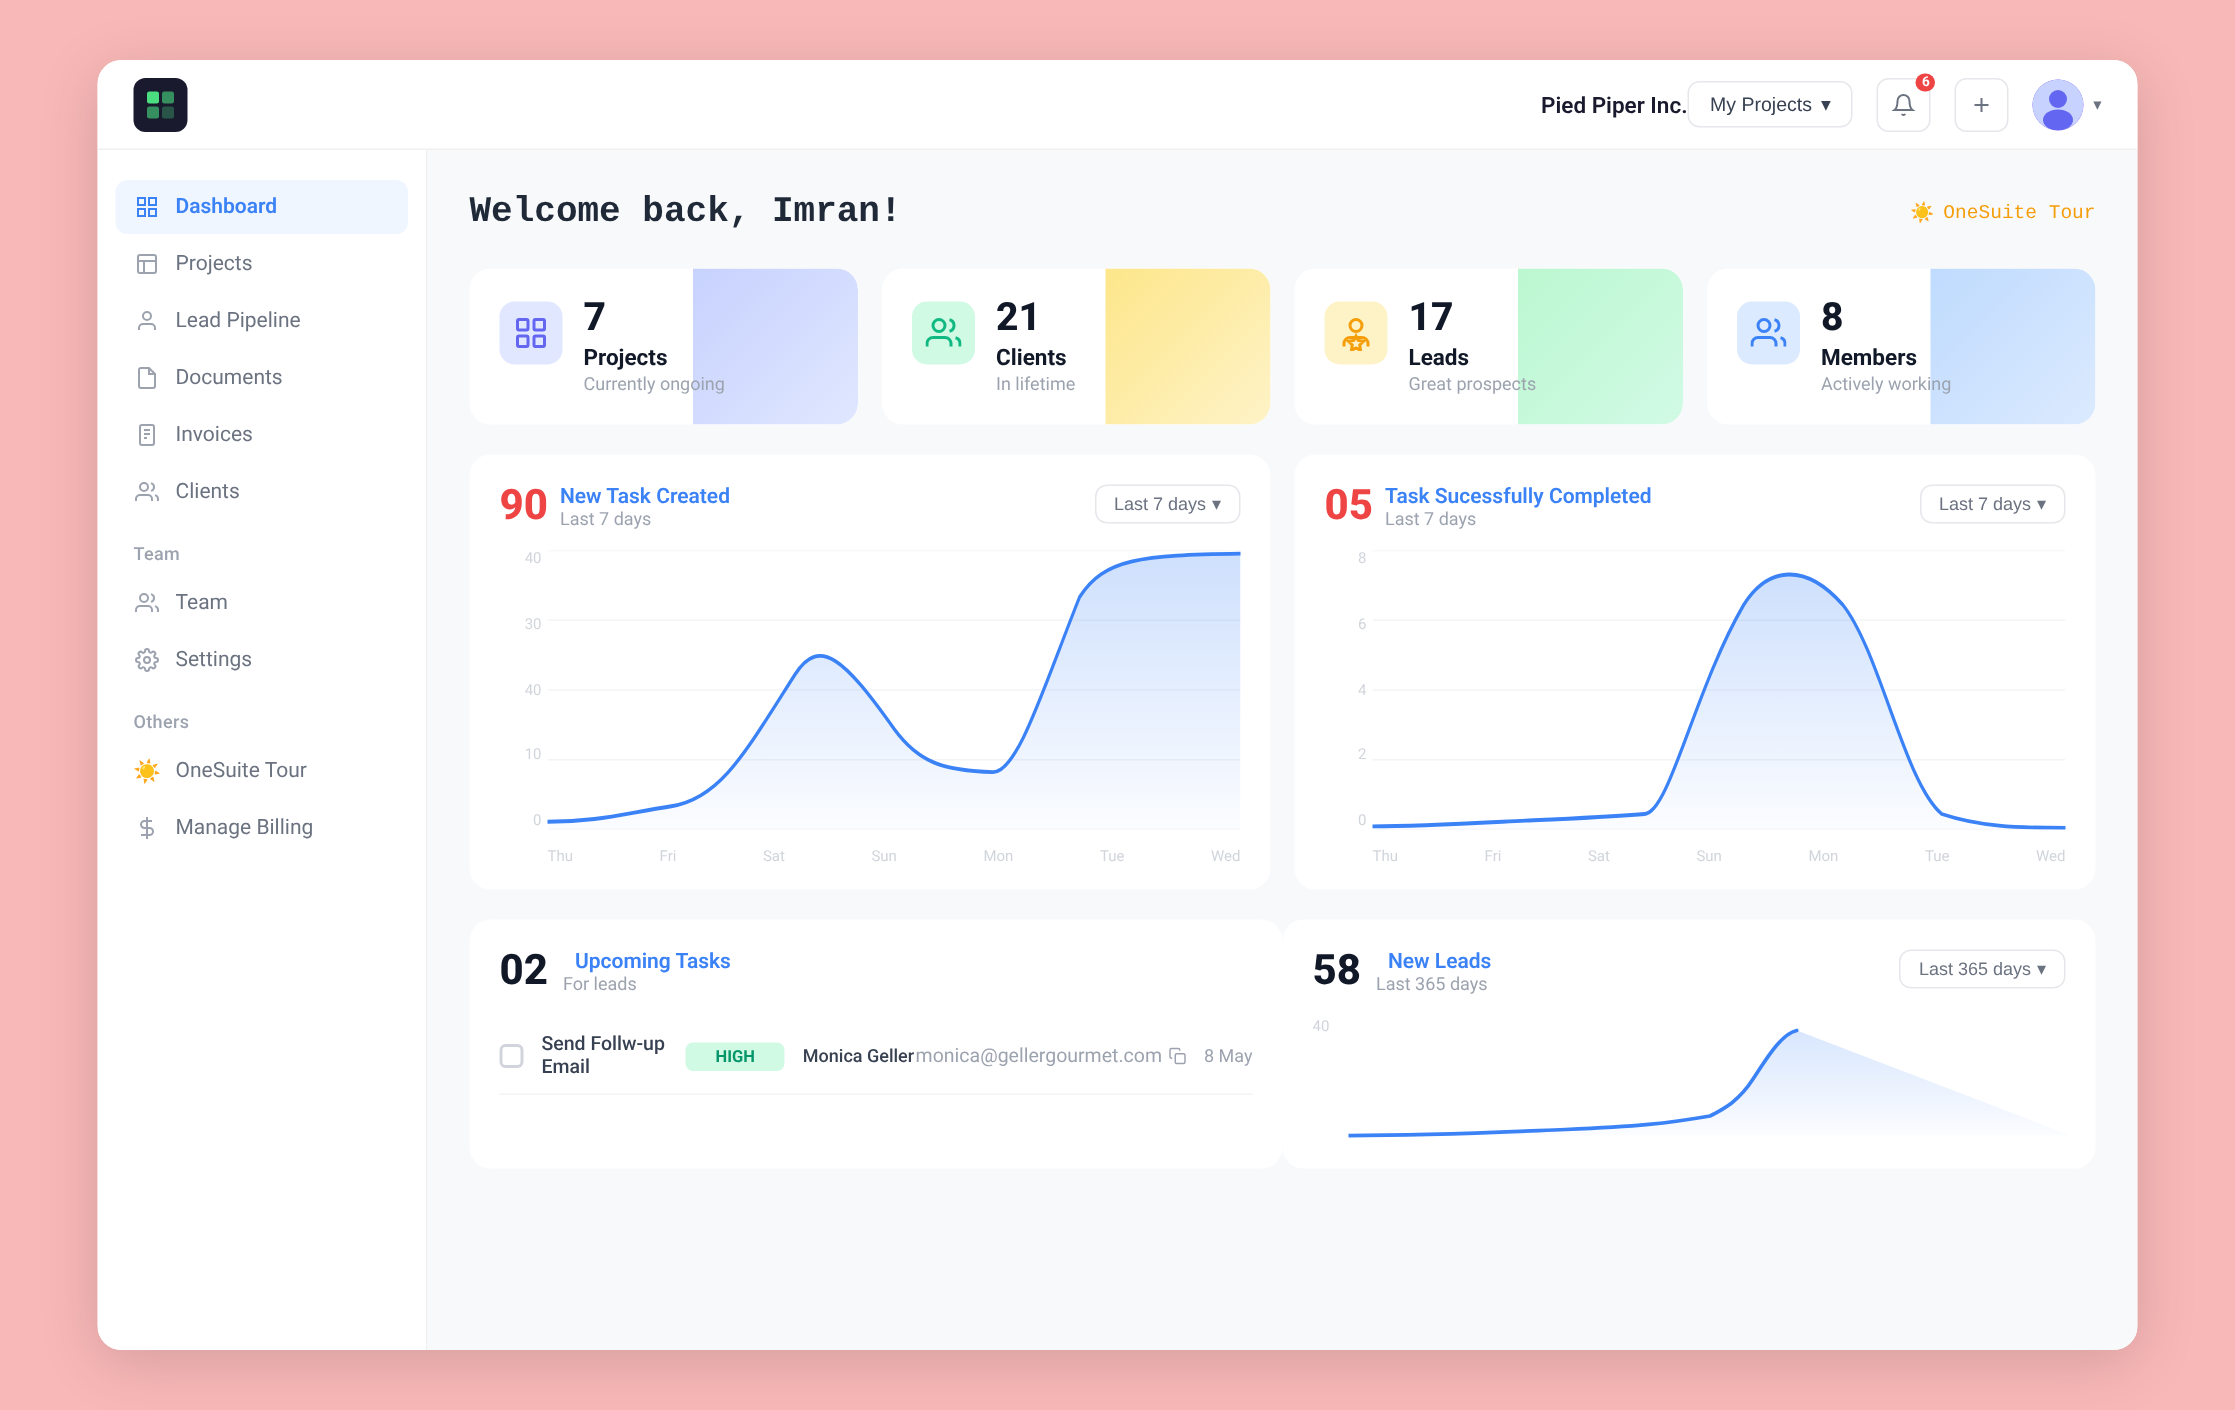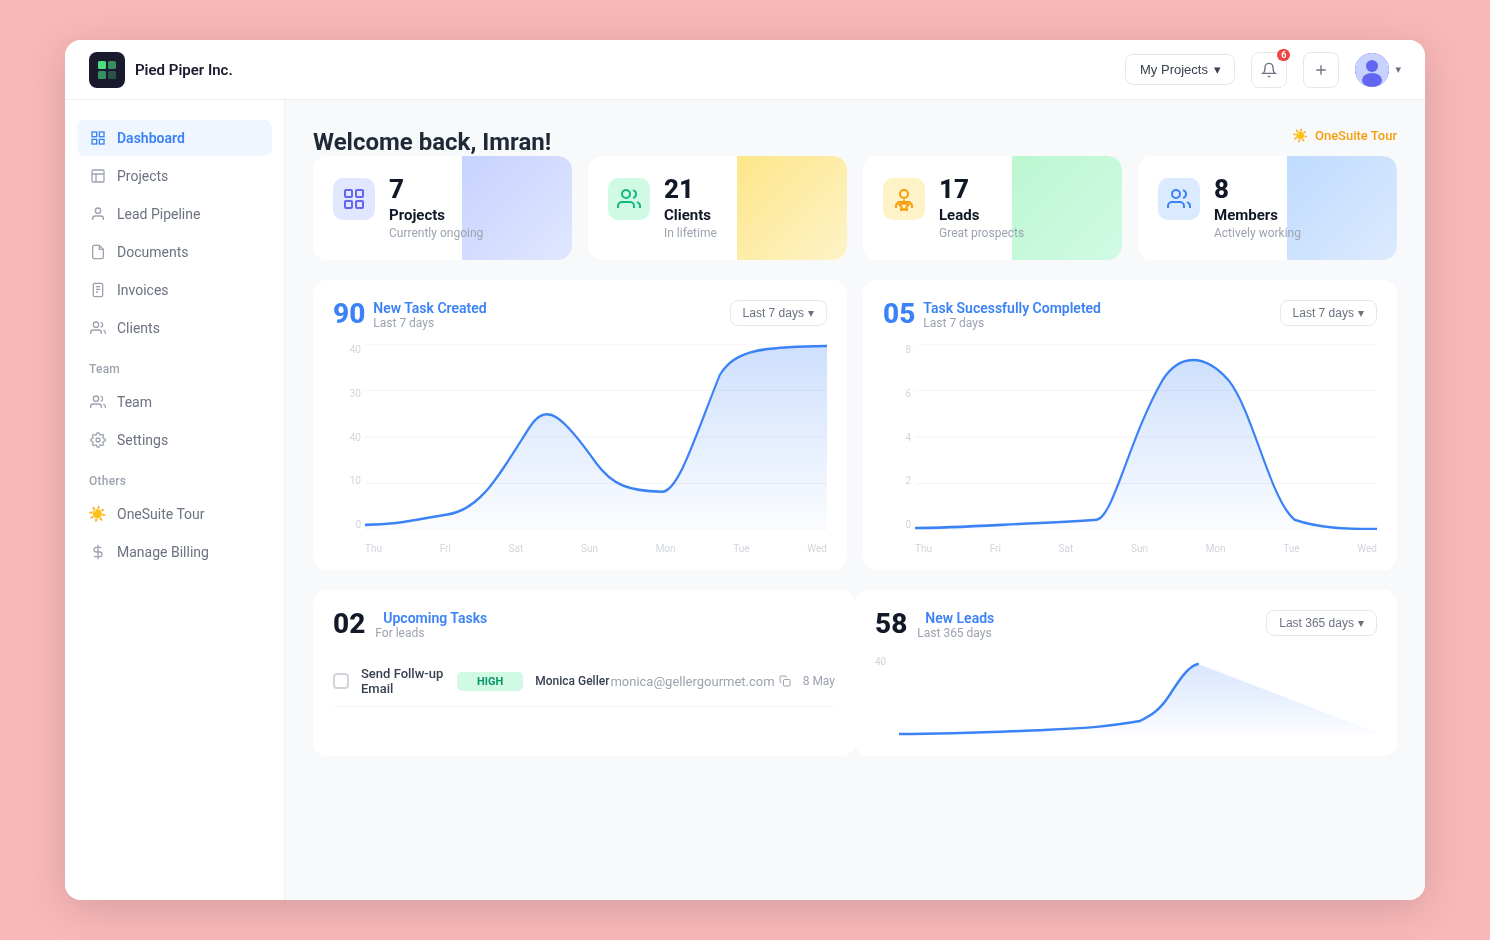--- a/index.html
+++ b/index.html
@@ -30,20 +30,21 @@
       height: 60px;
       border-bottom: 1px solid #f0f0f0;
       background: #fff;
       flex-shrink: 0;
     }
     .logo-area {
       display: flex;
       align-items: center;
       gap: 10px;
       flex: 1;
+      justify-content: space-between;
     }
     .logo-icon {
       width: 36px;
       height: 36px;
       background: #1a1a2e;
       border-radius: 8px;
       display: flex;
       align-items: center;
       justify-content: center;
       color: #4ade80;
@@ -183,22 +184,24 @@
     }
     
     .content {
       flex: 1;
       background: #f8f9fb;
       overflow-y: auto;
       padding: 28px 28px;
     }
     .content-header {
       display: flex;
-      align-items: flex-start;
+      align-items: center;
       justify-content: space-between;
+      margin-bottom: 24px;
+      font-family: Liberation Mono, monospace;
     }
     .welcome-title {
       font-size: 24px;
       font-weight: 700;
       color: #1f2937;
     }
     .onesuite-tour {
       display: flex;
       align-items: center;
       gap: 6px;
@@ -281,21 +284,21 @@
     }
     .chart-header {
       display: flex;
       align-items: flex-start;
       justify-content: space-between;
       margin-bottom: 4px;
     }
     .chart-count {
       font-size: 28px;
       font-weight: 800;
-      color: #3b82f6;
+      color: #ef4444;
       line-height: 1;
     }
     .chart-title-area { margin-left: 8px; }
     .chart-title {
       font-size: 14px;
       font-weight: 600;
       color: #3b82f6;
     }
     .chart-sub {
       font-size: 12px;

